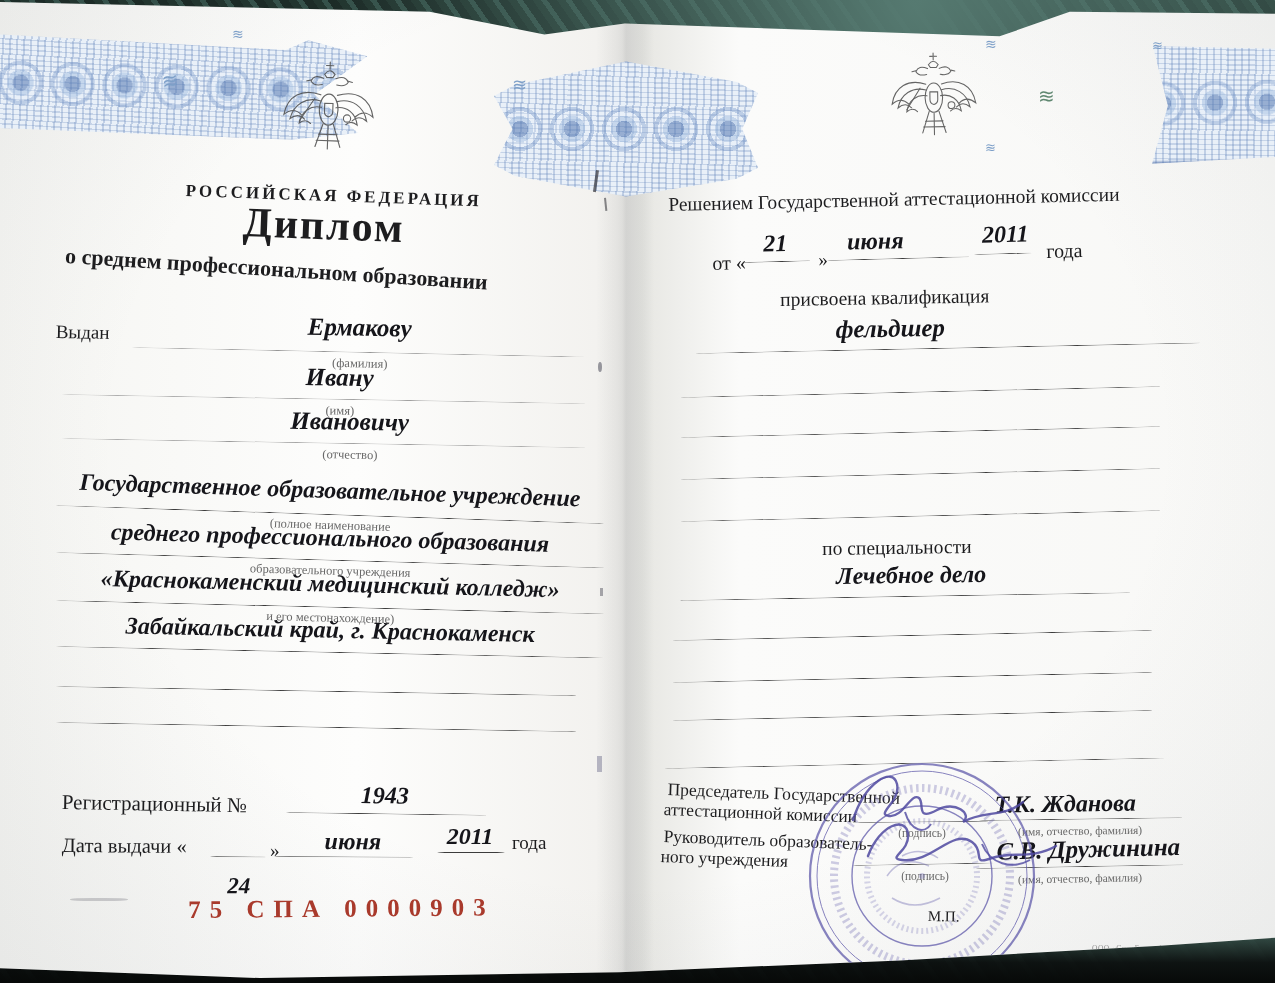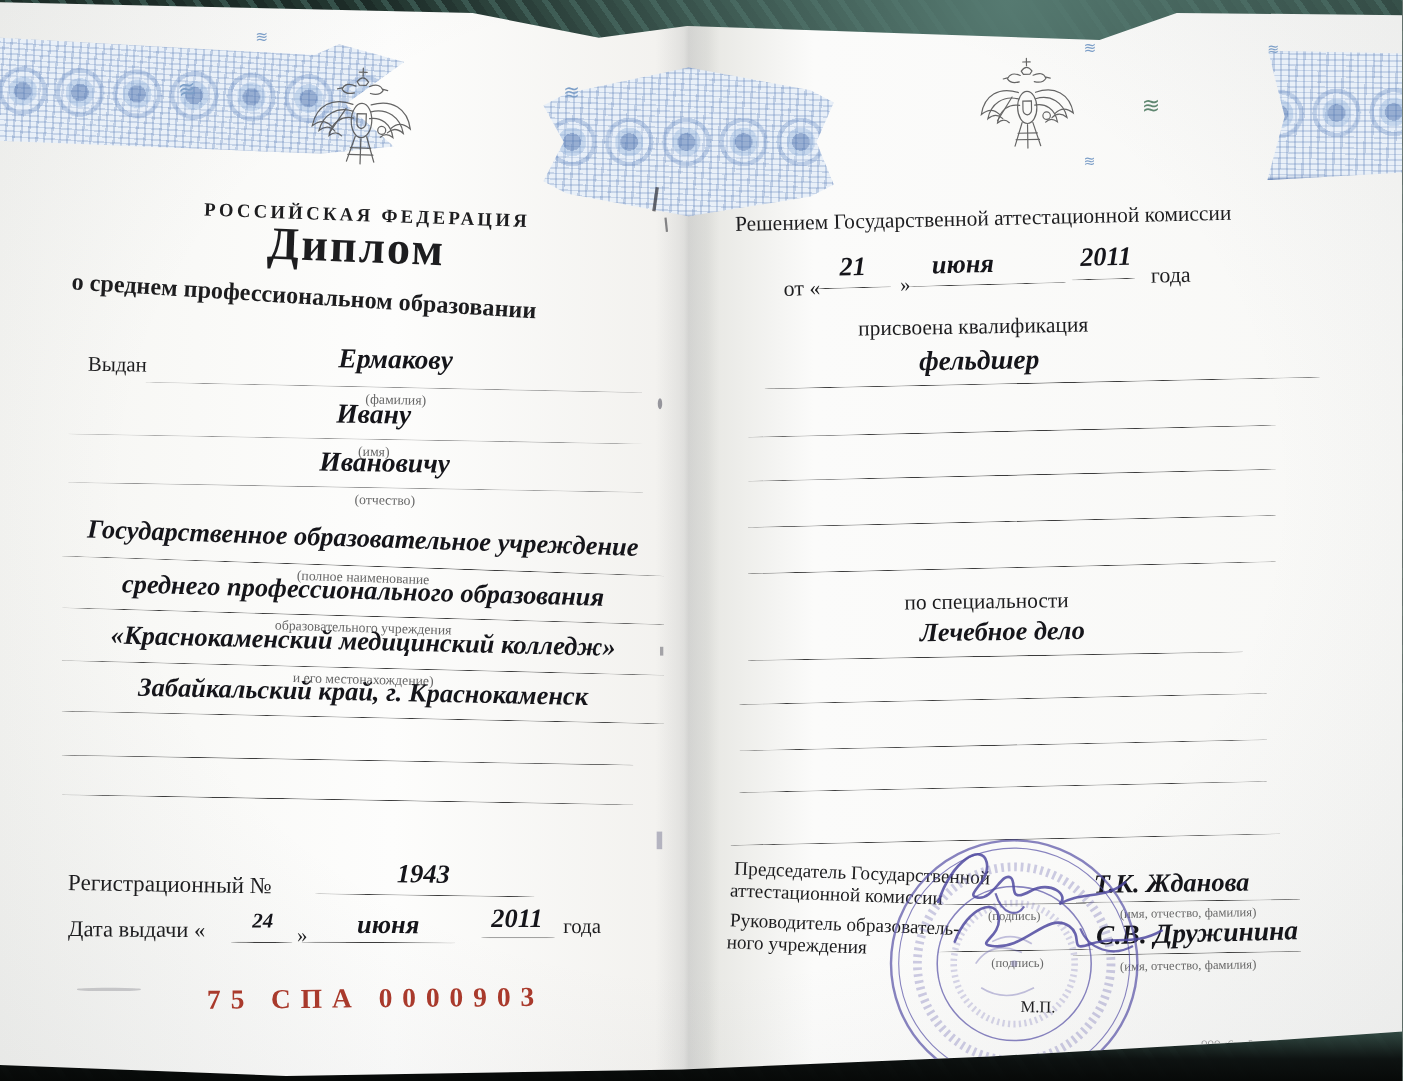--- a/index.html
+++ b/index.html
@@ -110,21 +110,21 @@
         <path d="M36 40 L22 62"></path>
           <circle cx="68" cy="58" r="3.5"></circle>
         <path d="M46 44 h8 v8 q0 4 -4 5 q-4 -1 -4 -5 z"></path>
       </g>
     </svg>
 
     <div class="t b" style="left:186px;top:181px;font-size:17px;letter-spacing:3px;transform:rotate(2deg);">РОССИЙСКАЯ ФЕДЕРАЦИЯ</div>
     <div class="t b" style="left:244px;top:198px;font-size:42px;letter-spacing:2px;transform:rotate(2.2deg);">Диплом</div>
     <div class="t b" style="left:66px;top:243px;font-size:22px;transform:rotate(3.6deg);">о среднем профессиональном образовании</div>
 
-    <div class="t" style="left:80px;top:321px;font-size:19px;transform:rotate(1deg);">Выдан</div>
+    <div class="t" style="left:56px;top:321px;font-size:19px;transform:rotate(1deg);">Выдан</div>
     <div class="t val c" style="left:150px;top:310px;width:420px;font-size:25px;transform:rotate(1deg);">Ермакову</div>
     <div class="line faint" style="left:132px;top:347px;width:452px;transform:rotate(1.2deg);"></div>
     <div class="t cap c" style="left:150px;top:352px;width:420px;transform:rotate(1.2deg);">(фамилия)</div>
 
     <div class="t val c" style="left:130px;top:360px;width:420px;font-size:25px;transform:rotate(1deg);">Ивану</div>
     <div class="line faint" style="left:62px;top:394px;width:523px;transform:rotate(1deg);"></div>
     <div class="t cap c" style="left:130px;top:400px;width:420px;transform:rotate(1deg);">(имя)</div>
 
     <div class="t val c" style="left:140px;top:404px;width:420px;font-size:25px;transform:rotate(1deg);">Ивановичу</div>
     <div class="line faint" style="left:62px;top:438px;width:523px;transform:rotate(1deg);"></div>
@@ -146,21 +146,21 @@
     <div class="line" style="left:56px;top:646px;width:548px;transform:rotate(1.2deg);"></div>
 
     <div class="line" style="left:56px;top:686px;width:520px;transform:rotate(1deg);"></div>
     <div class="line" style="left:56px;top:722px;width:520px;transform:rotate(1deg);"></div>
 
     <div class="t" style="left:62px;top:790px;font-size:21px;transform:rotate(1deg);">Регистрационный №</div>
     <div class="t val c" style="left:290px;top:781px;width:190px;transform:rotate(0.8deg);">1943</div>
     <div class="line" style="left:286px;top:812px;width:200px;transform:rotate(0.8deg);"></div>
 
     <div class="t" style="left:62px;top:834px;font-size:20.5px;transform:rotate(0.5deg);">Дата выдачи «</div>
-    <div class="t val c" style="left:213px;top:827px;width:52px;font-size:19px;transform:rotate(0.5deg);">24</div>
+    <div class="t val c" style="left:213px;top:873px;width:52px;font-size:23px;transform:rotate(0.5deg);">24</div>
     <div class="line" style="left:210px;top:856px;width:56px;transform:rotate(0.5deg);"></div>
     <div class="t" style="left:270px;top:840px;font-size:19px;">»</div>
     <div class="t val c" style="left:301px;top:828px;width:104px;transform:rotate(0.3deg);">июня</div>
     <div class="line" style="left:274px;top:856px;width:140px;transform:rotate(0.3deg);"></div>
     <div class="t val c" style="left:430px;top:823px;width:80px;">2011</div>
     <div class="line" style="left:437px;top:852px;width:68px;"></div>
     <div class="t" style="left:512px;top:832px;font-size:19px;">года</div>
 
     <div class="t b" style="left:188px;top:896px;font-size:25px;letter-spacing:9px;color:#a93a2c;transform:rotate(-0.5deg);">75 СПА 0000903</div>
 

